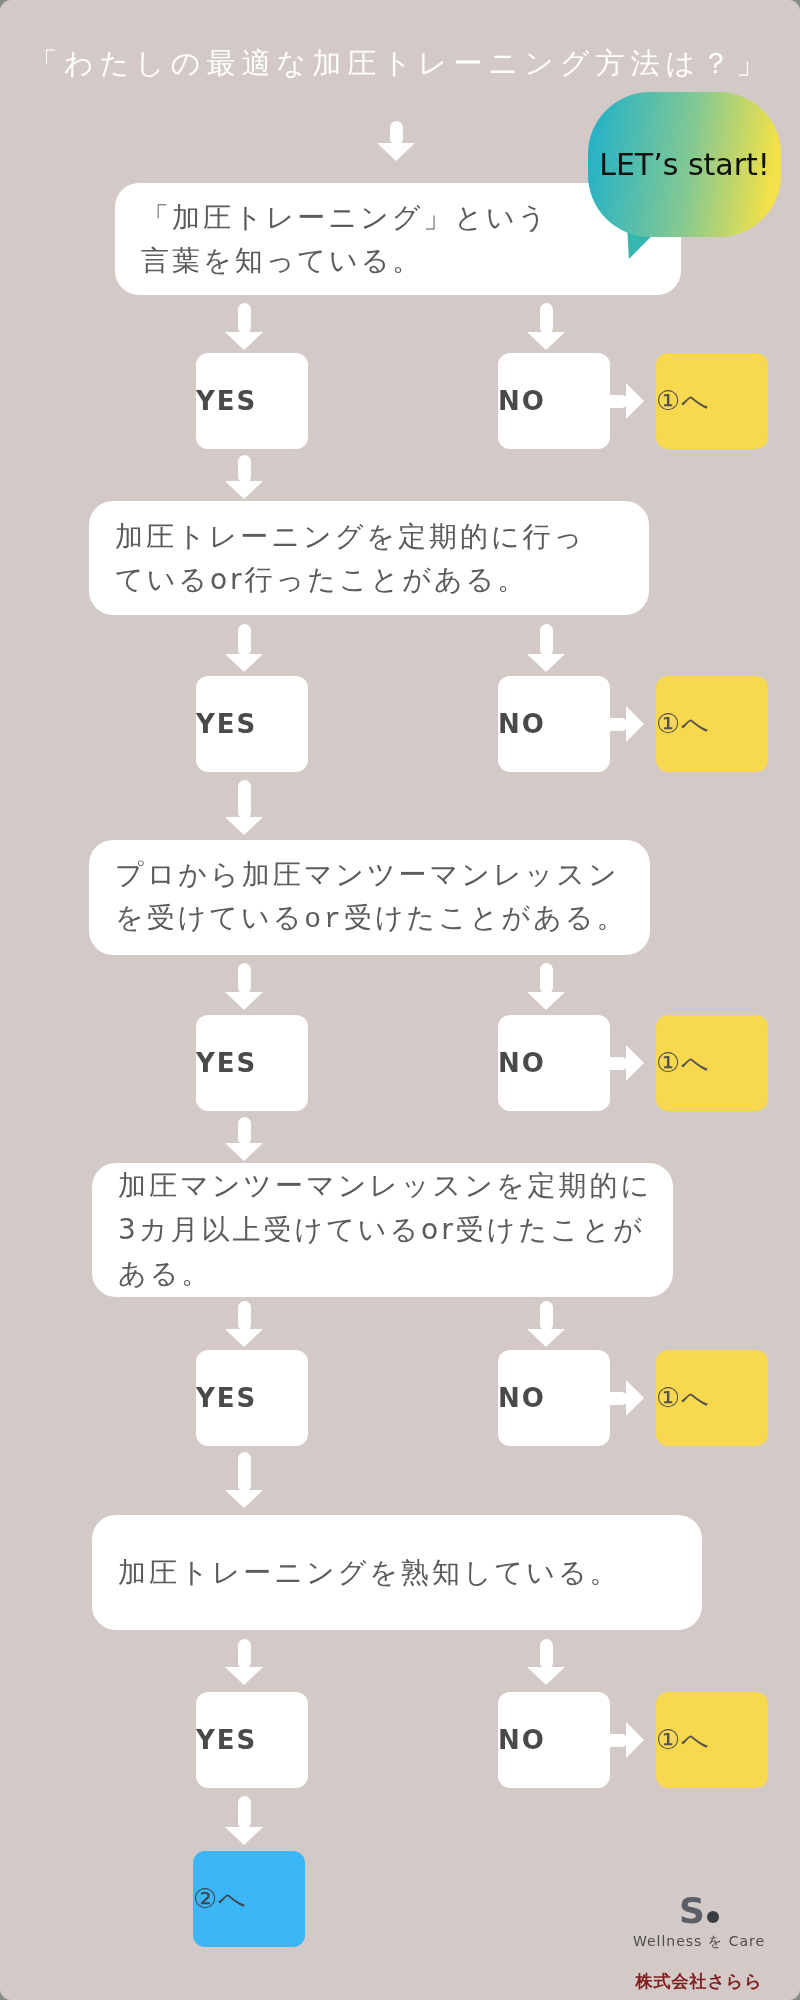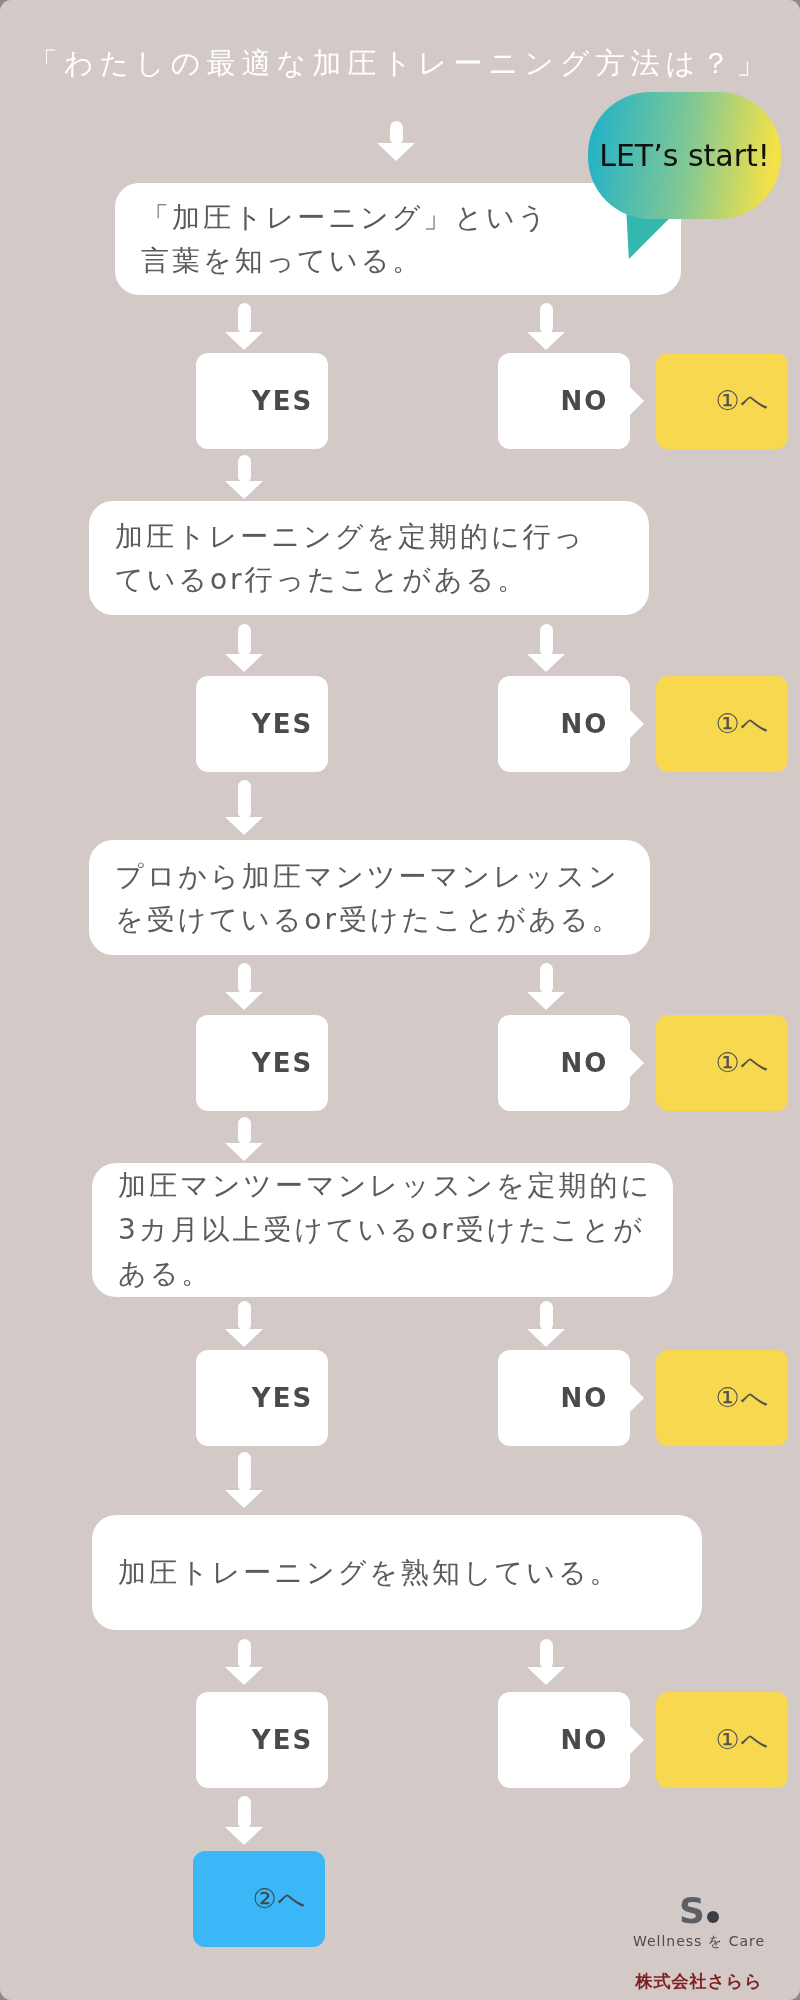--- a/index.html
+++ b/index.html
@@ -20,40 +20,40 @@
   
   .qbox{
     position:absolute;background:#ffffff;border-radius:24px;
     color:#5d5b59;font-size:28px;letter-spacing:3px;line-height:43px;
     display:flex;flex-direction:column;justify-content:center;
     padding:0 26px;box-sizing:border-box;z-index:2;
   }
   .qline{white-space:nowrap;}
   
   .sq{
-    position:absolute;width:91px;height:96px;background:#ffffff;border-radius:12px;
-    display:flex;align-items:center;justify-content:center;
-    font-weight:bold;font-size:26px;letter-spacing:2px;color:#4a4a4a;z-index:2;padding-left:41px;
+    position:absolute;width:112px;height:96px;background:#ffffff;border-radius:12px;
+    display:flex;align-items:center;
+    font-weight:bold;font-size:26px;letter-spacing:2px;color:#4a4a4a;z-index:2;
   }
   .sq.goto-yellow{background:#f7d84e;font-weight:normal;font-size:27px;color:#55524c;letter-spacing:1px;}
   .sq.goto-blue{background:#3bb6f7;font-weight:normal;font-size:27px;color:#40474e;letter-spacing:1px;}
   
   .adown{
     position:absolute;width:38px;display:flex;flex-direction:column;align-items:center;z-index:1;
   }
   .adown .stem{width:13px;background:#ffffff;border-radius:7px;flex:1;margin-bottom:-2px;}
   .adown .head{width:0;height:0;border-left:19px solid transparent;border-right:19px solid transparent;border-top:18px solid #ffffff;}
   .aright{
     position:absolute;height:36px;display:flex;align-items:center;z-index:1;
   }
   .aright .stem{height:13px;width:27px;background:#ffffff;border-radius:7px;margin-right:-2px;}
   .aright .head{width:0;height:0;border-top:18px solid transparent;border-bottom:18px solid transparent;border-left:18px solid #ffffff;}
   
   .bubble{
-    position:absolute;left:588px;top:92px;width:193px;height:127px;
+    position:absolute;left:588px;top:92px;width:193px;height:145px;
     border-radius:62px;
     background:linear-gradient(98deg,#26b3c6 5%,#83c893 52%,#f2e148 92%);
     display:flex;align-items:center;justify-content:center;
     font-size:30px;color:#111111;z-index:6;white-space:nowrap;
   }
   .bubble-tail{
     position:absolute;left:626px;top:205px;width:48px;height:54px;
     background:#34b7ae;
     clip-path:polygon(0 0,100% 16%,6% 100%);
     z-index:5;
@@ -147,21 +147,21 @@
     </div>
   <div class="sq goto-yellow" style="left:656px;top:676px;">
       <span>①へ</span>
     </div>
 
   <div class="adown" style="left:225px;top:780px;height:55px;">
       <div class="stem"></div>
       <div class="head"></div>
     </div>
 
-  <div class="qbox" style="left:89px;top:840px;width:561px;height:115px;">
+  <div class="qbox" style="left:89px;top:840px;width:561px;height:115px;font-family:Liberation Mono, monospace;">
     <div class="qline">プロから加圧マンツーマンレッスン</div>
     <div class="qline">を受けているor受けたことがある。</div>
   </div>
 
   <div class="adown" style="left:225px;top:963px;height:47px;">
       <div class="stem"></div>
       <div class="head"></div>
     </div>
   <div class="adown" style="left:527px;top:963px;height:47px;">
       <div class="stem"></div>

